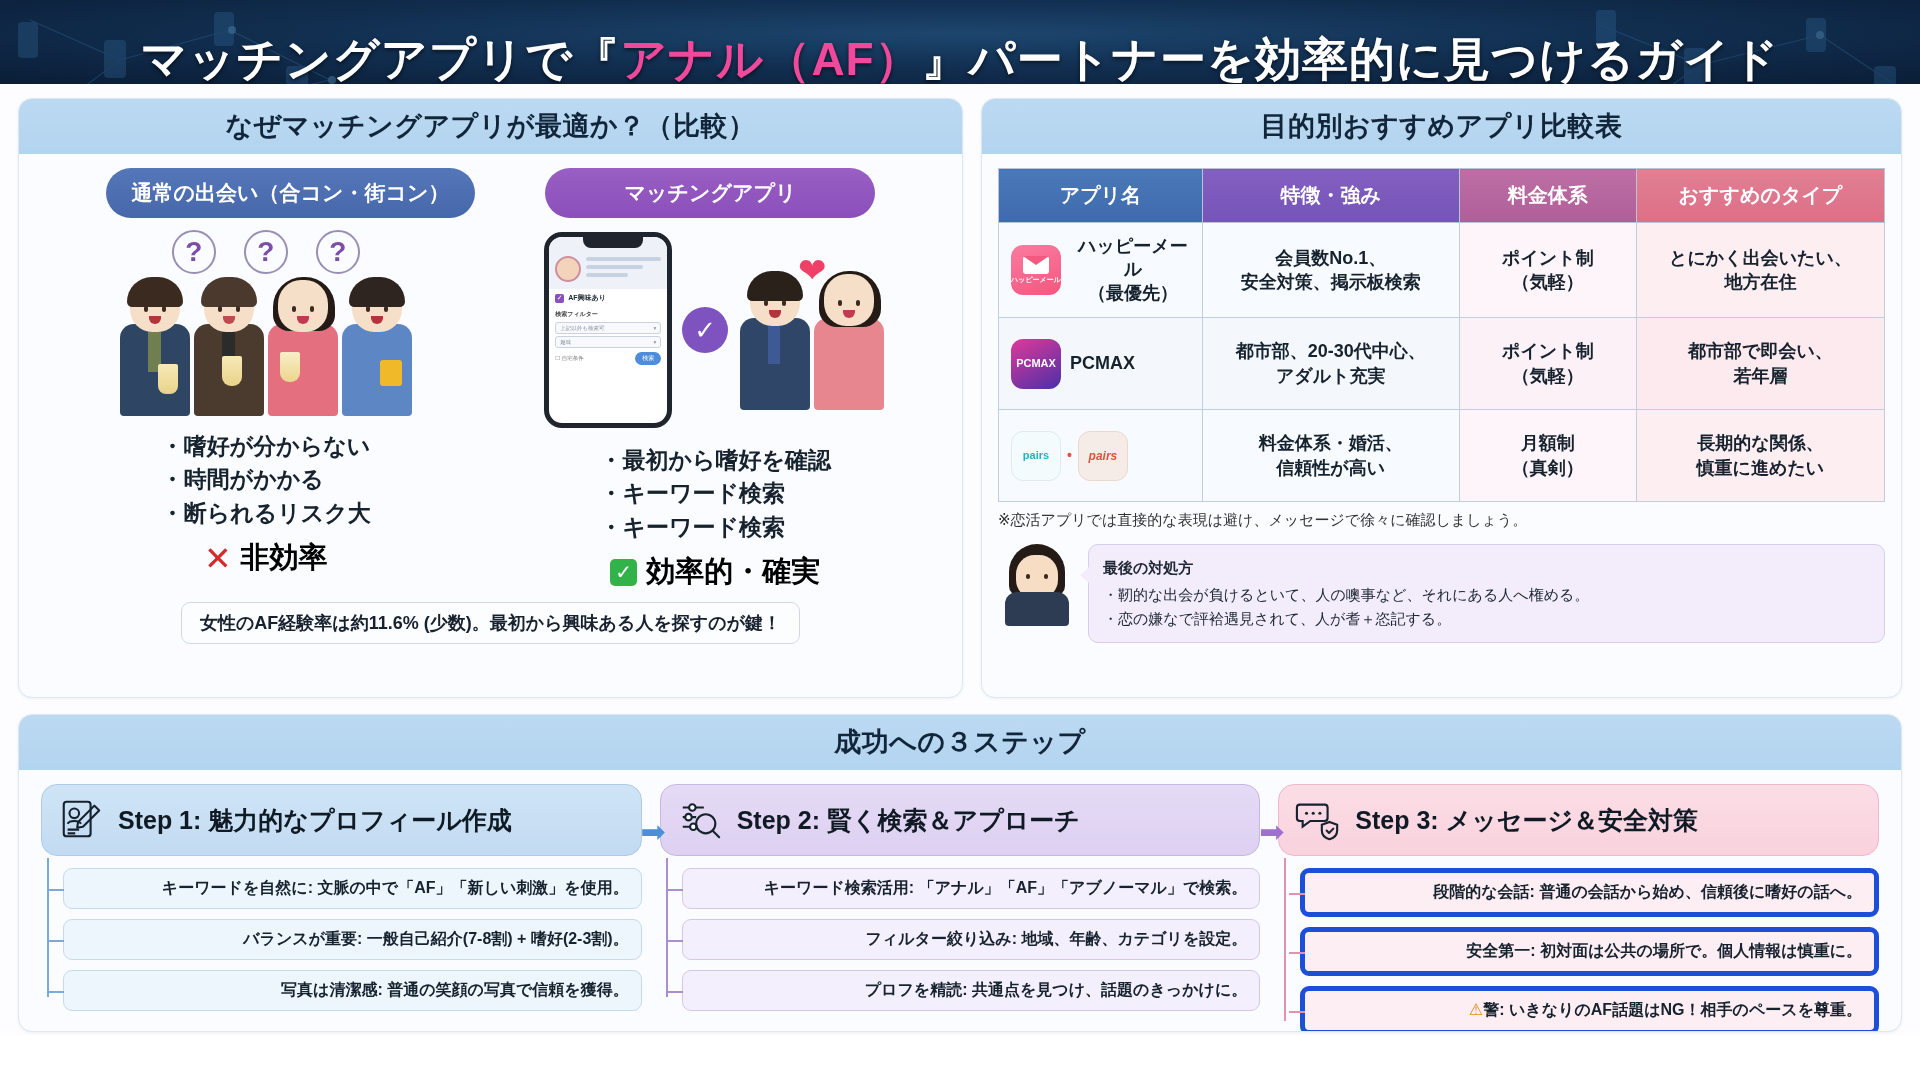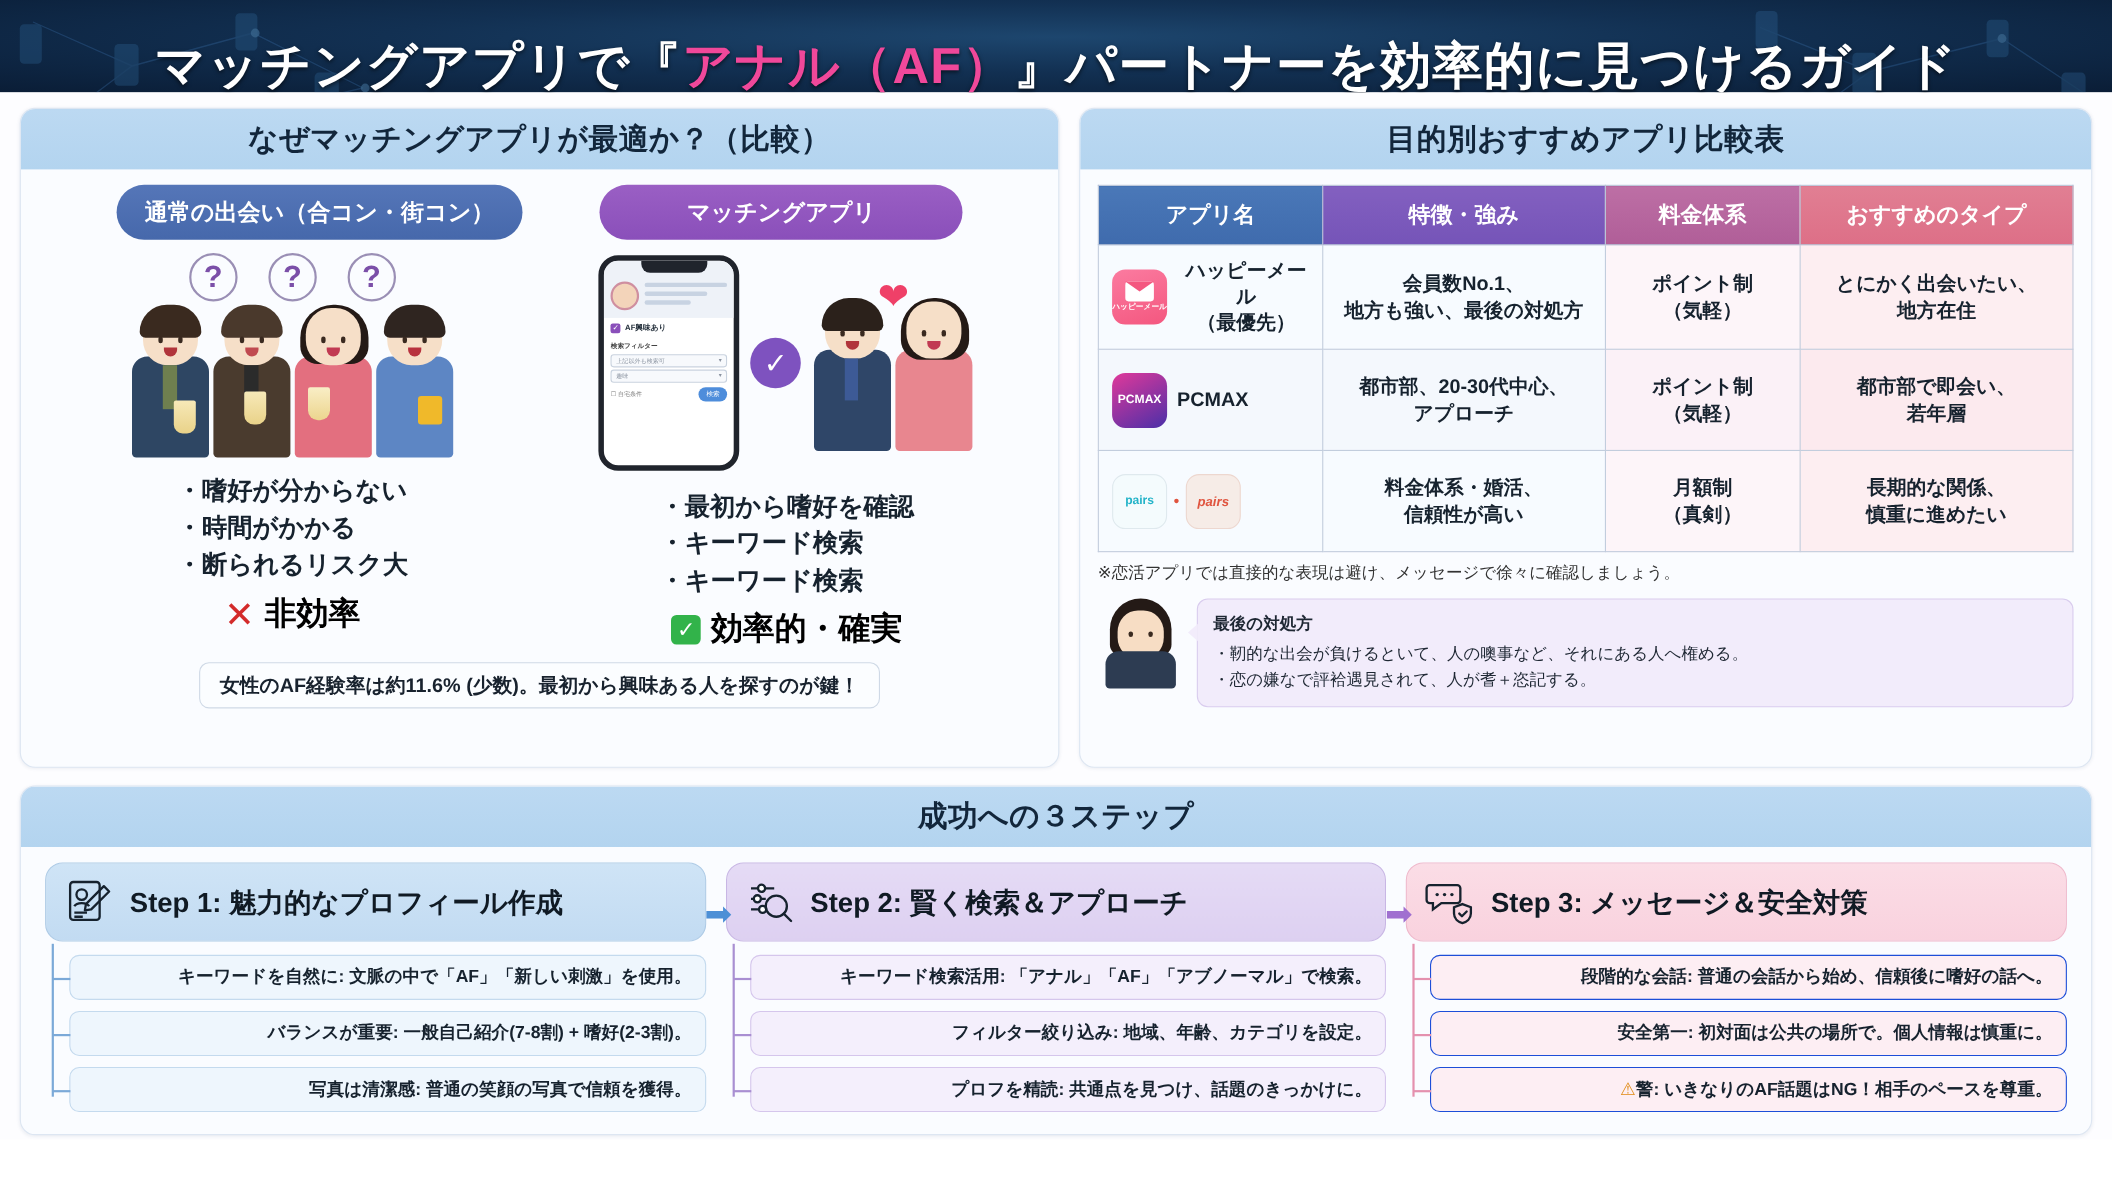--- a/index.html
+++ b/index.html
@@ -179,21 +179,21 @@
   .step-items { margin-top: 12px; padding-left: 22px; position:relative;text-align:right; }
   .step-items:before { content:""; position:absolute; left:6px; top:-10px; bottom:24px; width:2px; }
   .s1 .step-items:before{background:#7ba9d8;} .s2 .step-items:before{background:#a98fd2;} .s3 .step-items:before{background:#e491ae;}
   .step-item {
     position:relative; border-radius: 9px; padding: 9px 12px; margin-bottom: 10px;
     font-size: 16px; font-weight:bold; color:#16222e; white-space:nowrap;
   }
   .step-item:before{content:"";position:absolute;left:-16px;top:50%;width:16px;height:2px;}
   .s1 .step-item{background:#eef6fd;border:1px solid #c4daee;} .s1 .step-item:before{background:#7ba9d8;}
   .s2 .step-item{background:#f4effc;border:1px solid #d5c6ec;} .s2 .step-item:before{background:#a98fd2;}
-  .s3 .step-item{background:#fdeef3;border:1px solid #1d4ed8;} .s3 .step-item:before{background:#e491ae;}
+  .s3 .step-item{background:#fdeef3;border:5px solid #1d4ed8;} .s3 .step-item:before{background:#e491ae;}
   .warn { color:#e08a13; }
   .arrow { position:absolute; right:-24px; top:30px; font-size:30px; z-index:5; }
   .s1 .arrow{color:#4c8fd6;} .s2 .arrow{color:#a070d0;}
 </style>
 </head>
 <body>
 
 <div id="page">
 
   <div class="header">
@@ -391,21 +391,21 @@
                       <span>ハッピーメール</span>
                     </div>
                     <div class="appname">
                       <div>ハッピーメール</div>
                       <div>（最優先）</div>
                     </div>
                   </div>
                 </td>
                 <td class="t2">
                   <div>会員数No.1、</div>
-                  <div>地方も強い、最後の対処方</div>
+                  <div>安全対策、掲示板検索</div>
                 </td>
                 <td class="t3">
                   <div>ポイント制</div>
                   <div>（気軽）</div>
                 </td>
                 <td class="t4">
                   <div>とにかく出会いたい、</div>
                   <div>地方在住</div>
                 </td>
               </tr>
@@ -415,21 +415,21 @@
                     <div class="appicon ic-pcmax">
                       <span>PCMAX</span>
                     </div>
                     <div class="appname">
                       <div>PCMAX</div>
                     </div>
                   </div>
                 </td>
                 <td class="t2">
                   <div>都市部、20-30代中心、</div>
-                  <div>アプローチ</div>
+                  <div>アダルト充実</div>
                 </td>
                 <td class="t3">
                   <div>ポイント制</div>
                   <div>（気軽）</div>
                 </td>
                 <td class="t4">
                   <div>都市部で即会い、</div>
                   <div>若年層</div>
                 </td>
               </tr>

